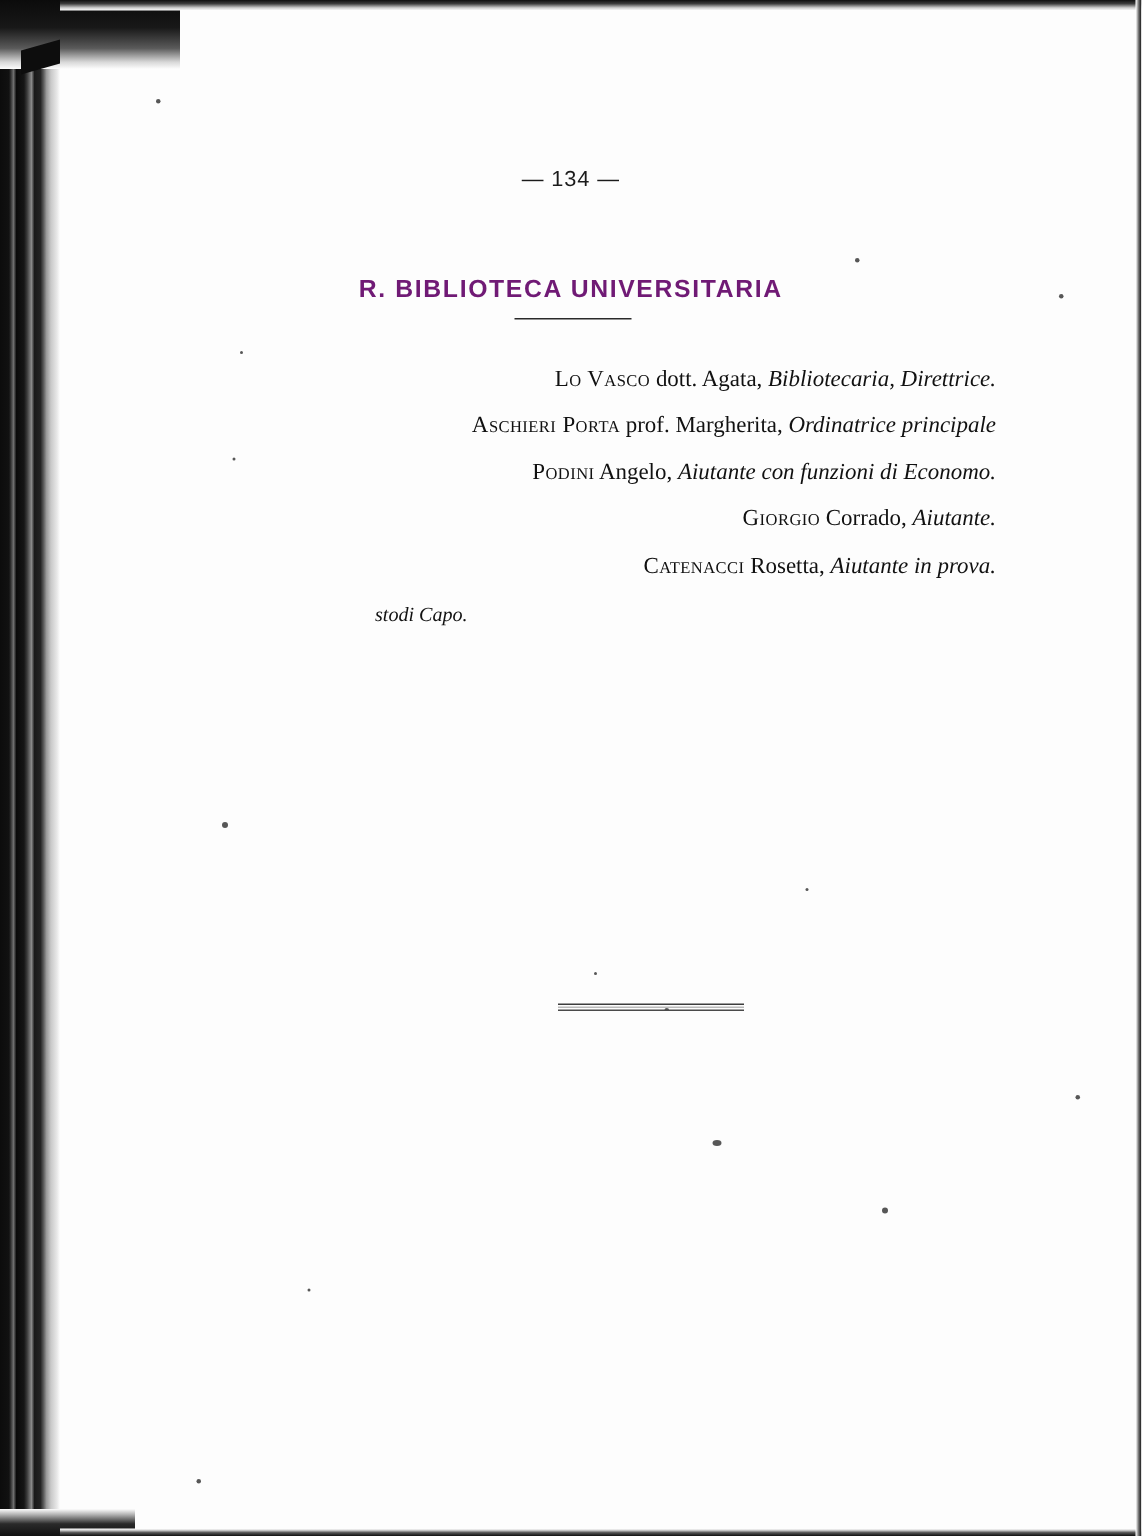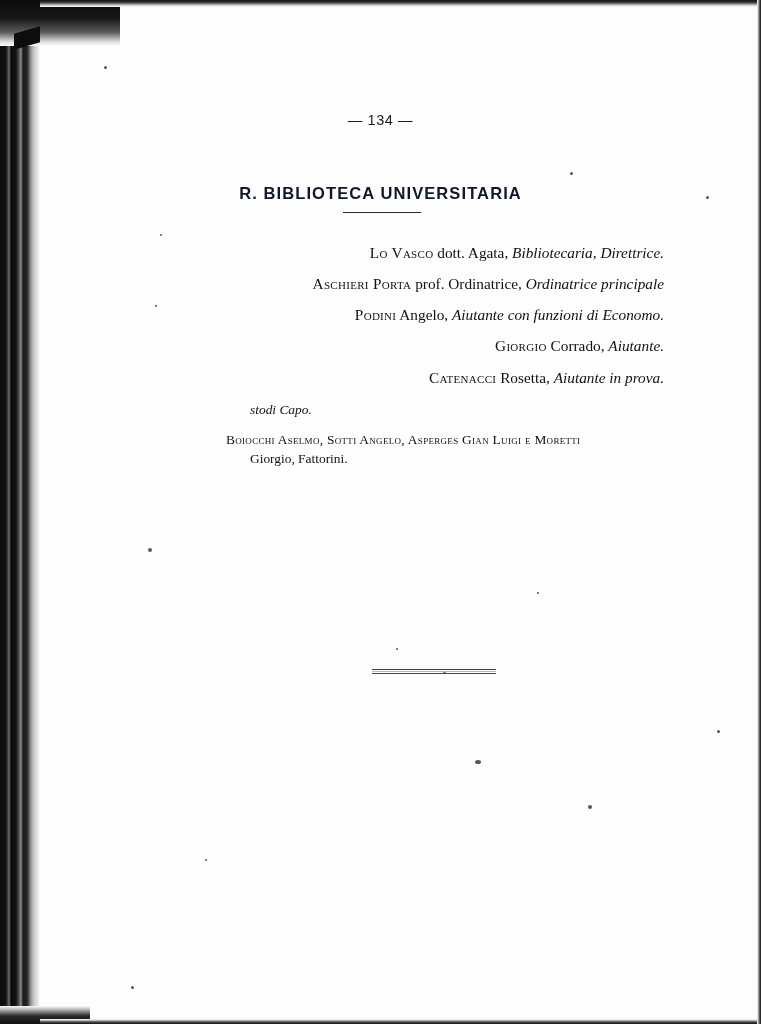--- a/index.html
+++ b/index.html
@@ -115,21 +115,21 @@
   .doc-title {
     position: absolute;
     top: 184px;
     left: 0;
     width: 761px;
     text-align: center;
     font-family: "Liberation Sans", sans-serif;
     font-weight: bold;
     font-size: 16.5px;
     letter-spacing: 1.1px;
-    color: #0f172a;
+    color: #701a75;
   }
   .title-rule {
     position: absolute;
     top: 212px;
     left: 382px;
     width: 78px;
     height: 1px;
     background: #2a2a2a;
     transform: translateX(-50%);
   }
@@ -220,21 +220,21 @@
     <div class="entries">
 
       <div class="entry major">
         <span class="sc">Lo Vasco</span>
         <span>dott. Agata</span>,
         <span class="it">Bibliotecaria, Direttrice.</span>
       </div>
 
       <div class="entry major">
         <span class="sc">Aschieri Porta</span>
-        <span>prof. Ordinatrice</span>,
+        <span>prof. Margherita</span>,
         <span class="it">Ordinatrice principale</span>
       </div>
 
       <div class="entry major">
         <span class="sc">Podini</span>
         <span>Angelo</span>,
         <span class="it">Aiutante con funzioni di Economo.</span>
       </div>
 
       <div class="entry major">
@@ -246,24 +246,20 @@
       <div class="entry major">
         <span class="sc">Catenacci</span>
         <span>Rosetta</span>,
         <span class="it">Aiutante in prova.</span>
       </div>
 
       <div class="entry minor">
         <span class="ind it">stodi Capo.</span>
       </div>
 
-      <div class="entry minor">
-        <span class="sc">Boiocchi Aselmo, Sotti Angelo, Asperges Gian Luigi e Moretti</span>
-        <span class="ind">Giorgio, Fattorini.</span>
-      </div>
 
     </div>
 
     <div class="center-rule"></div>
     <div class="center-rule-fade"></div>
 
   </div>
 </div>
 
 </body></html>

